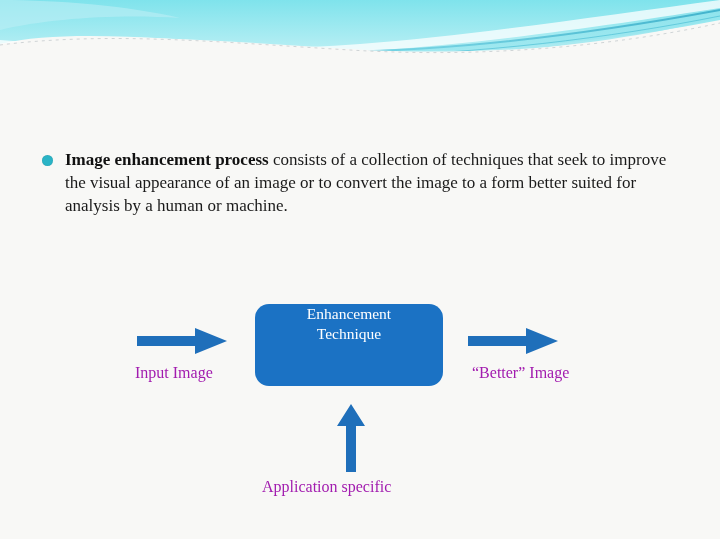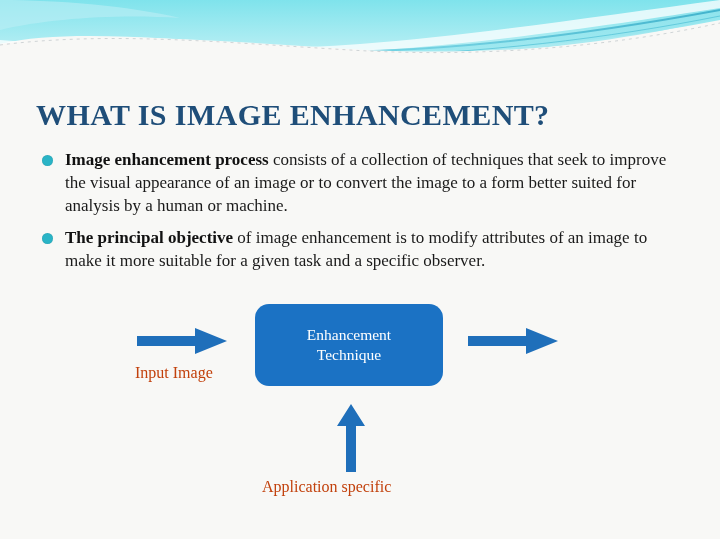--- a/index.html
+++ b/index.html
@@ -96,36 +96,35 @@
     position: absolute;
     left: 255px;
     top: 8px;
     width: 188px;
     height: 82px;
     background: #1b72c4;
     border-radius: 14px;
     display: flex;
     flex-direction: column;
     align-items: center;
-    justify-content: center;
     color: #ffffff;
     font-size: 15.5px;
     line-height: 1.32;
     text-align: center;
     font-family: "Liberation Serif", "DejaVu Serif", serif;
   }
 
   .arrow {
     position: absolute;
   }
 
   .lbl {
     position: absolute;
     font-size: 16px;
-    color: #c2410c;
+    color: #a21caf;
     white-space: nowrap;
     font-family: "Liberation Serif", "DejaVu Serif", serif;
   }
 
   .lbl-input  { left: 135px; top: 68px; }
   .lbl-better { left: 472px; top: 68px; }
   .lbl-app    { left: 262px; top: 182px; text-align: center; }
 
   .arrow-in   { left: 137px; top: 32px; }
   .arrow-out  { left: 468px; top: 32px; }
@@ -167,37 +166,30 @@
       <path d="M720,10 C600,32 470,50 340,52 C220,54 110,48 0,54" fill="none" stroke="url(#cyanC)" stroke-width="2" opacity="0.8"></path>
       <path d="M720,16 C610,38 480,54 350,56 C230,58 115,53 0,58" fill="none" stroke="#38b5cd" stroke-width="1" opacity="0.55"></path>
 
       <path d="M0,44 C110,30 230,42 350,49 C480,57 610,46 720,22 L720,72 H0 Z" fill="#f8f8f6"></path>
       <path d="M0,45 C110,31 230,43 350,50 C480,58 610,47 720,23" fill="none" stroke="#9aa6ad" stroke-width="0.8" stroke-dasharray="3 4" opacity="0.55"></path>
 
       <path d="M0,0 C60,0 130,6 180,18 C120,14 50,18 0,30 Z" fill="#bdeff5" opacity="0.6"></path>
     </svg>
   </div>
 
-  <h1 class="title">WHAT IS IMAGE ENHANCEMENT?</h1>
 
   <div class="bullets">
 
     <div class="bullet-row">
       <span class="bullet-dot"></span>
       <div class="bullet-text">
         <b>Image enhancement process</b><span> consists of a collection of techniques that seek to improve the visual appearance of an image or to convert the image to a form better suited for analysis by a human or machine.</span>
       </div>
     </div>
 
-    <div class="bullet-row">
-      <span class="bullet-dot"></span>
-      <div class="bullet-text">
-        <b>The principal objective</b><span> of image enhancement is to modify attributes of an image to make it more suitable for a given task and a specific observer.</span>
-      </div>
-    </div>
 
   </div>
 
   <div class="diagram">
 
     <div class="arrow arrow-in">
       <svg width="90" height="26" viewBox="0 0 90 26" xmlns="http://www.w3.org/2000/svg">
         <path d="M0,8 H58 V0 L90,13 L58,26 V18 H0 Z" fill="#1f6fba"></path>
       </svg>
     </div>
@@ -214,18 +206,19 @@
     </div>
 
     <div class="arrow arrow-up">
       <svg width="28" height="68" viewBox="0 0 28 68" xmlns="http://www.w3.org/2000/svg">
         <path d="M9,68 V22 H0 L14,0 L28,22 H19 V68 Z" fill="#1f6fba"></path>
       </svg>
     </div>
 
     <div class="lbl lbl-input">Input Image</div>
 
+    <div class="lbl lbl-better">“Better” Image</div>
 
     <div class="lbl lbl-app">Application specific</div>
 
   </div>
 
 </div>
 
 </body></html>

